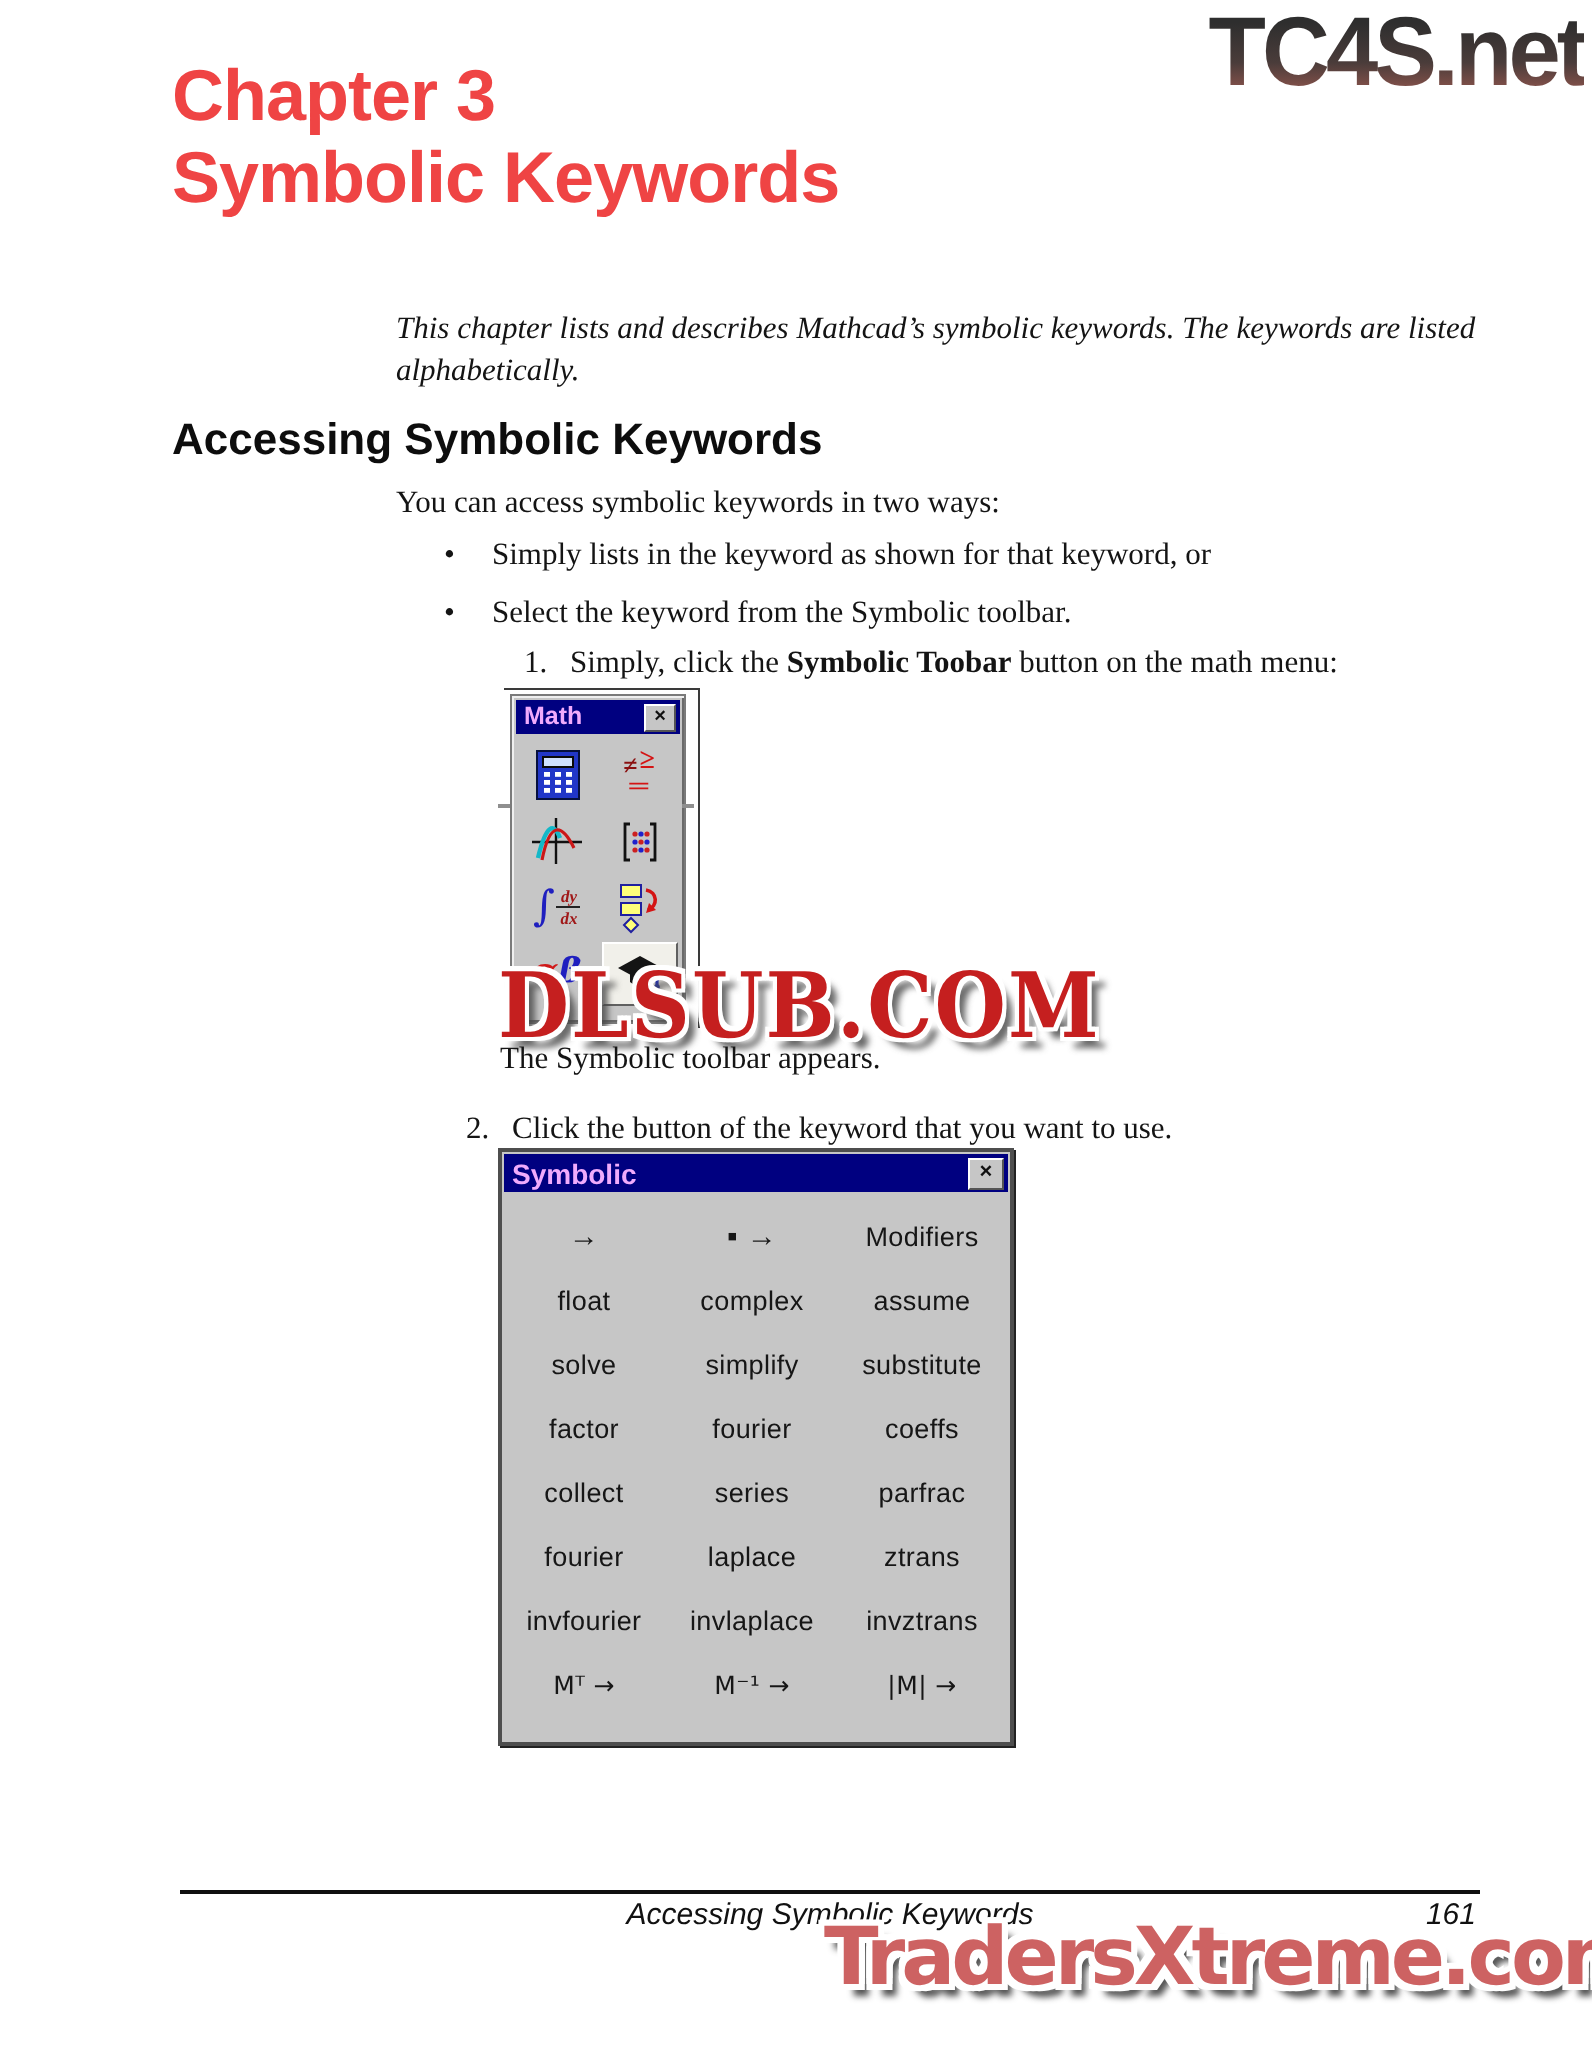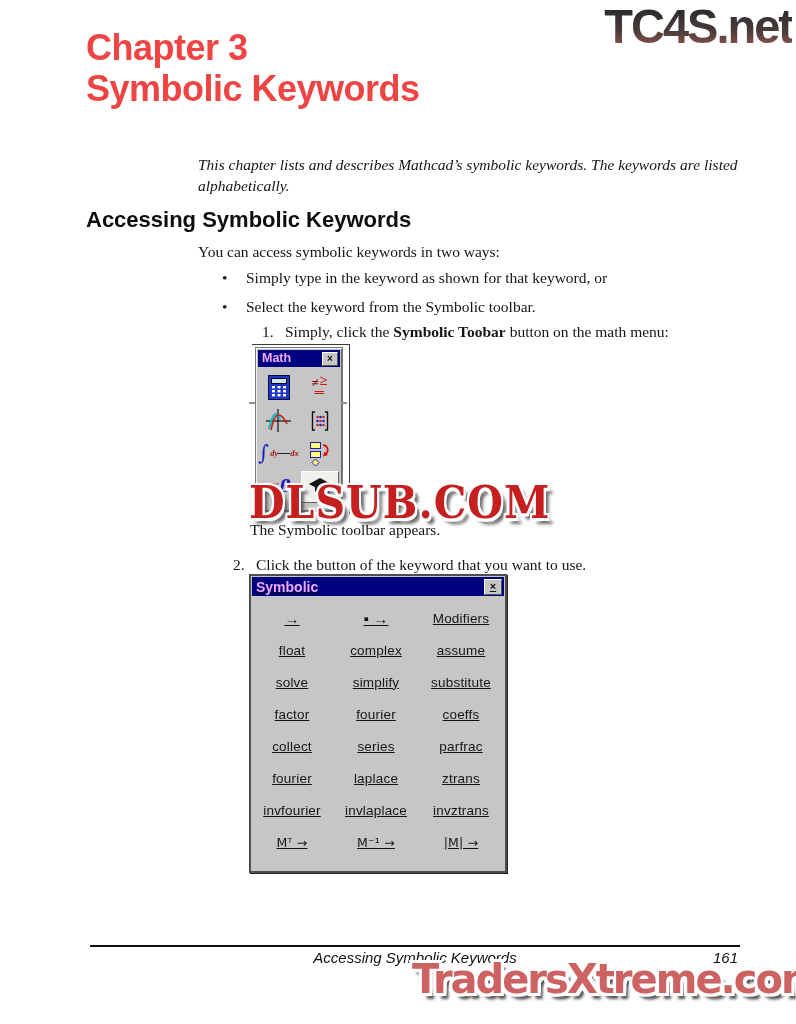--- a/index.html
+++ b/index.html
@@ -64,29 +64,29 @@
 
   
   .bool{display:flex;flex-direction:column;align-items:center;line-height:1;font-weight:bold;
         font-family:"Liberation Serif",serif;}
   .bool .row1{display:flex;gap:1px;align-items:flex-start;}
   .neq{color:#8a1010;font-size:13px;}
   .geq{color:#d41414;font-size:14px;margin-top:-2px;}
   .beq{color:#d41414;font-size:12px;transform:scaleX(1.7);margin-top:-2px;}
   .calcic{display:flex;align-items:center;gap:1px;}
   .int{color:#1f1fbf;font-size:21px;font-family:"DejaVu Serif",serif;line-height:1;}
-  .frac{display:flex;flex-direction:row;align-items:center;font-family:"Liberation Serif",serif;
+  .frac{display:flex;flex-direction:column;align-items:center;font-family:"Liberation Serif",serif;
         font-style:italic;font-weight:bold;font-size:8.5px;color:#a01818;line-height:1;}
   .fbar{width:12px;height:1px;background:#222;margin:1px 0;}
   .greek span{font-family:"DejaVu Serif",serif;font-style:italic;font-weight:bold;font-size:17px;line-height:1;}
   .alpha{color:#d01818;}.beta{color:#1f1fbf;}
 
   
   .win2{position:absolute;left:249px;top:574px;width:254px;background:var(--toolbar_gray,#c6c6c6);
-        border:2px solid #4e4e4e;box-shadow:1px 1px 0 #222;text-decoration:underline;}
+        border:2px solid #4e4e4e;box-shadow:1px 1px 0 #222;}
   .win2 .titlebar{height:19px;margin:1px;}
   .win2 .titlebar .title{font-size:14px;}
   .win2 .closebtn{width:16px;height:14px;font-size:11px;}
   .sym-grid{display:grid;grid-template-columns:80px 88px 82px;grid-auto-rows:32px;
             padding:5px 1px 13px;align-items:center;justify-items:center;
             font-family:"Liberation Sans",sans-serif;font-size:13.5px;color:#161616;letter-spacing:.2px;}
   .sym-cell{white-space:nowrap;}
   .sym-arrow{font-size:15px;}
   .sym-matrix{font-family:"DejaVu Sans",sans-serif;font-size:12.5px;}
 
@@ -112,21 +112,21 @@
   <div class="intro">
     <span>This chapter lists and describes Mathcad’s symbolic keywords. The keywords are listed</span>
     <span>alphabetically.</span>
   </div>
 
   <div class="h2">Accessing Symbolic Keywords</div>
 
   <div class="lead">You can access symbolic keywords in two ways:</div>
 
   <div class="bullet b1">
-    <span class="glyph">•</span><span>Simply type in the keyword as shown for that keyword, or</span>
+    <span class="glyph">•</span><span>Simply lists in the keyword as shown for that keyword, or</span>
   </div>
   <div class="bullet b2">
     <span class="glyph">•</span><span>Select the keyword from the Symbolic toolbar.</span>
   </div>
 
   <div class="step s1">
     <span class="step-num">1.</span><span><span>Simply, click the </span><b>Symbolic Toobar</b><span> button on the math menu:</span></span>
   </div>
 
   <div class="shot-math">

